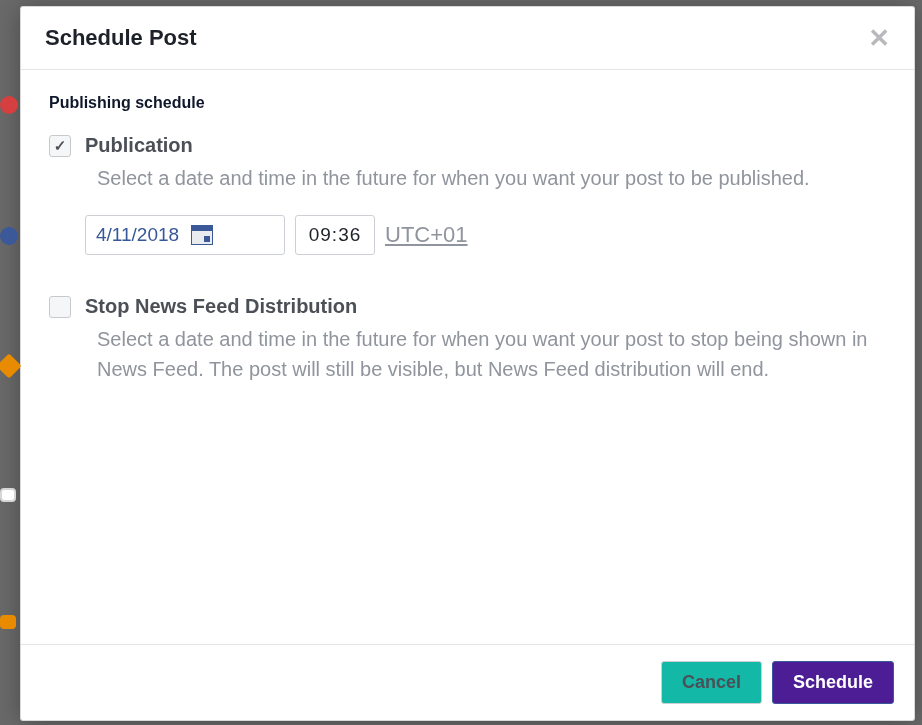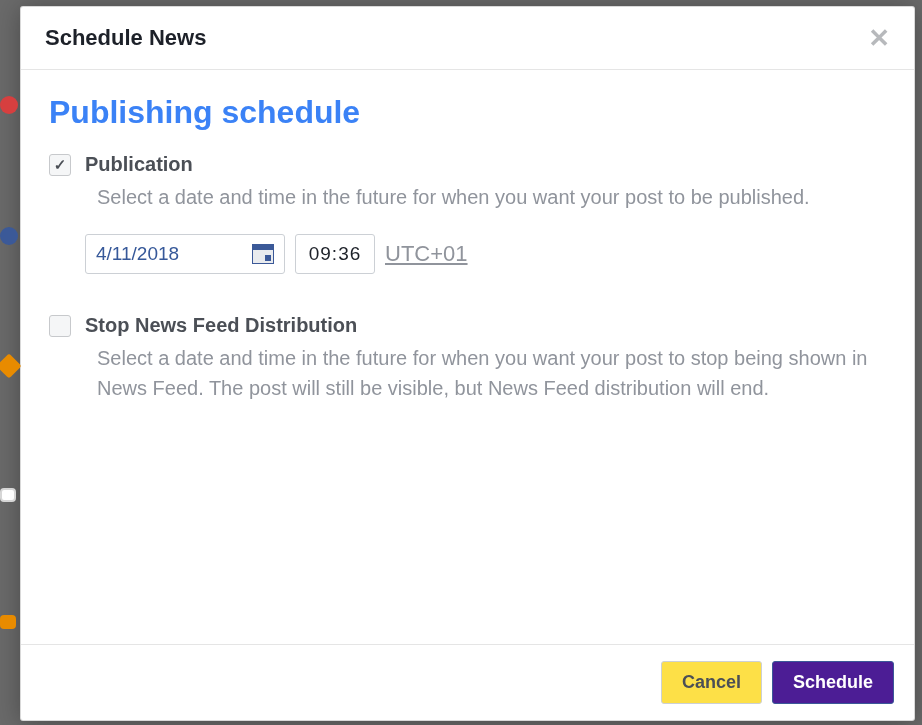--- a/index.html
+++ b/index.html
@@ -61,23 +61,23 @@
       color: #b7b9bc;
       font-weight: bold;
       cursor: pointer;
       line-height: 1;
     }
     .dialog-body {
       padding: 24px 28px;
       flex: 1;
     }
     .section-heading {
-      font-size: 32px;
-      font-weight: bold;
-      color: #3b82f6;
+      font-size: 16px;
+      font-weight: bold;
+      color: #0f172a;
       margin-bottom: 22px;
     }
     .option-row {
       display: flex;
       align-items: flex-start;
       gap: 14px;
       margin-bottom: 6px;
     }
     .checkbox {
       width: 22px;
@@ -122,21 +122,21 @@
       border-radius: 3px;
       padding: 8px 10px;
       font-size: 19px;
       font-family: inherit;
       display: flex;
       align-items: center;
       gap: 12px;
     }
     .date-input {
       width: 200px;
-      justify-content: space-between;
+      justify-content: flex-start;
       color: #365899;
       cursor: pointer;
     }
     .calendar-icon {
       width: 22px;
       height: 20px;
       background: linear-gradient(#3b5998, #3b5998 30%, #e9ebee 30%, #e9ebee);
       border: 1px solid #3b5998;
       position: relative;
       flex-shrink: 0;
@@ -170,21 +170,21 @@
     }
     .btn {
       font-size: 18px;
       font-weight: bold;
       padding: 10px 20px;
       border-radius: 3px;
       cursor: pointer;
       font-family: inherit;
     }
     .btn-secondary {
-      background: #fde047;
+      background: #14b8a6;
       border: 1px solid #ccd0d5;
       color: #4b4f56;
     }
     .btn-primary {
       background: #4c1d95;
       border: 1px solid #3b5998;
       color: #fff;
     }
   </style>
 </head>
@@ -193,21 +193,21 @@
 <div class="backdrop">
   <div class="blob" style="background:#d63f3f"></div>
   <div class="blob" style="background:#3b5998"></div>
   <div class="blob" style="background:#e88b00;border-radius:3px;transform:rotate(45deg)"></div>
   <div class="blob" style="background:#fff;border:2px solid #d6d6d6;border-radius:4px;width:16px;height:14px"></div>
   <div class="blob" style="background:#e88b00;border-radius:4px;width:16px;height:14px"></div>
 </div>
 
 <div class="dialog">
   <div class="dialog-header">
-    <div class="dialog-title">Schedule News</div>
+    <div class="dialog-title">Schedule Post</div>
     <div class="close-x">✕</div>
   </div>
 
   <div class="dialog-body">
 
     <div class="section-heading">Publishing schedule</div>
 
     <div class="option-row">
       <div class="checkbox checked"></div>
       <div class="option-label">Publication</div>

